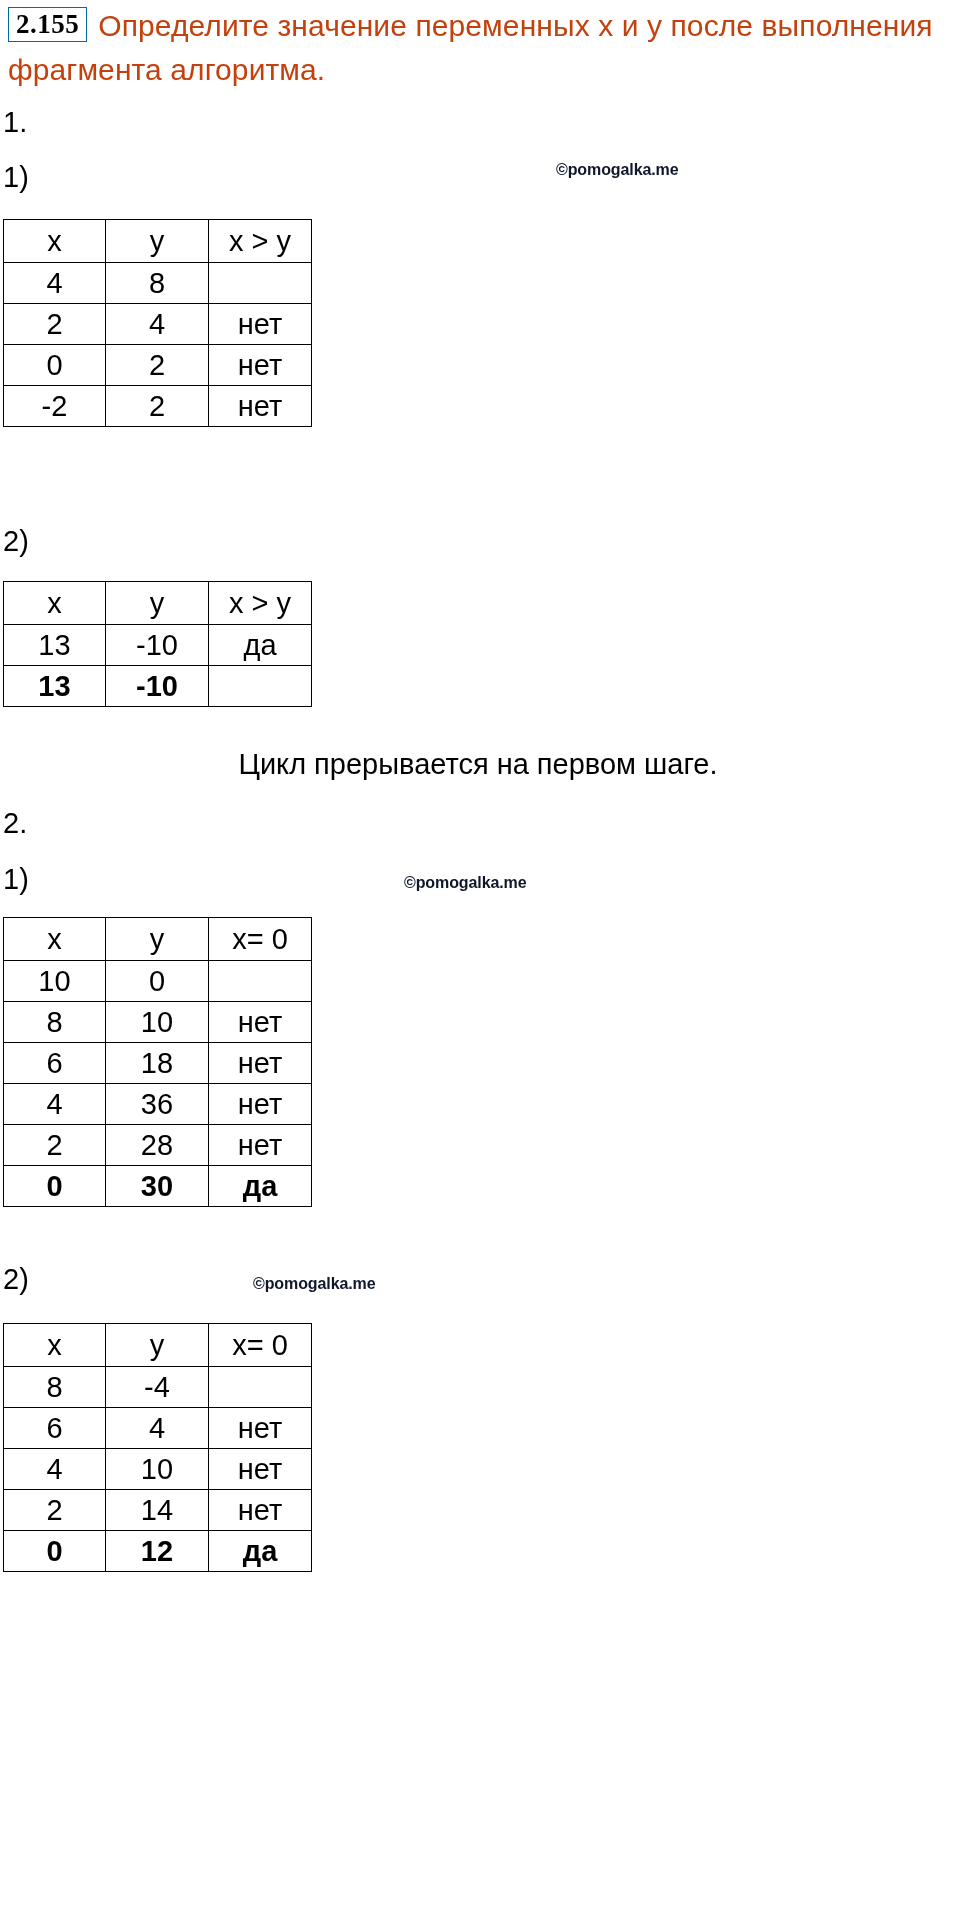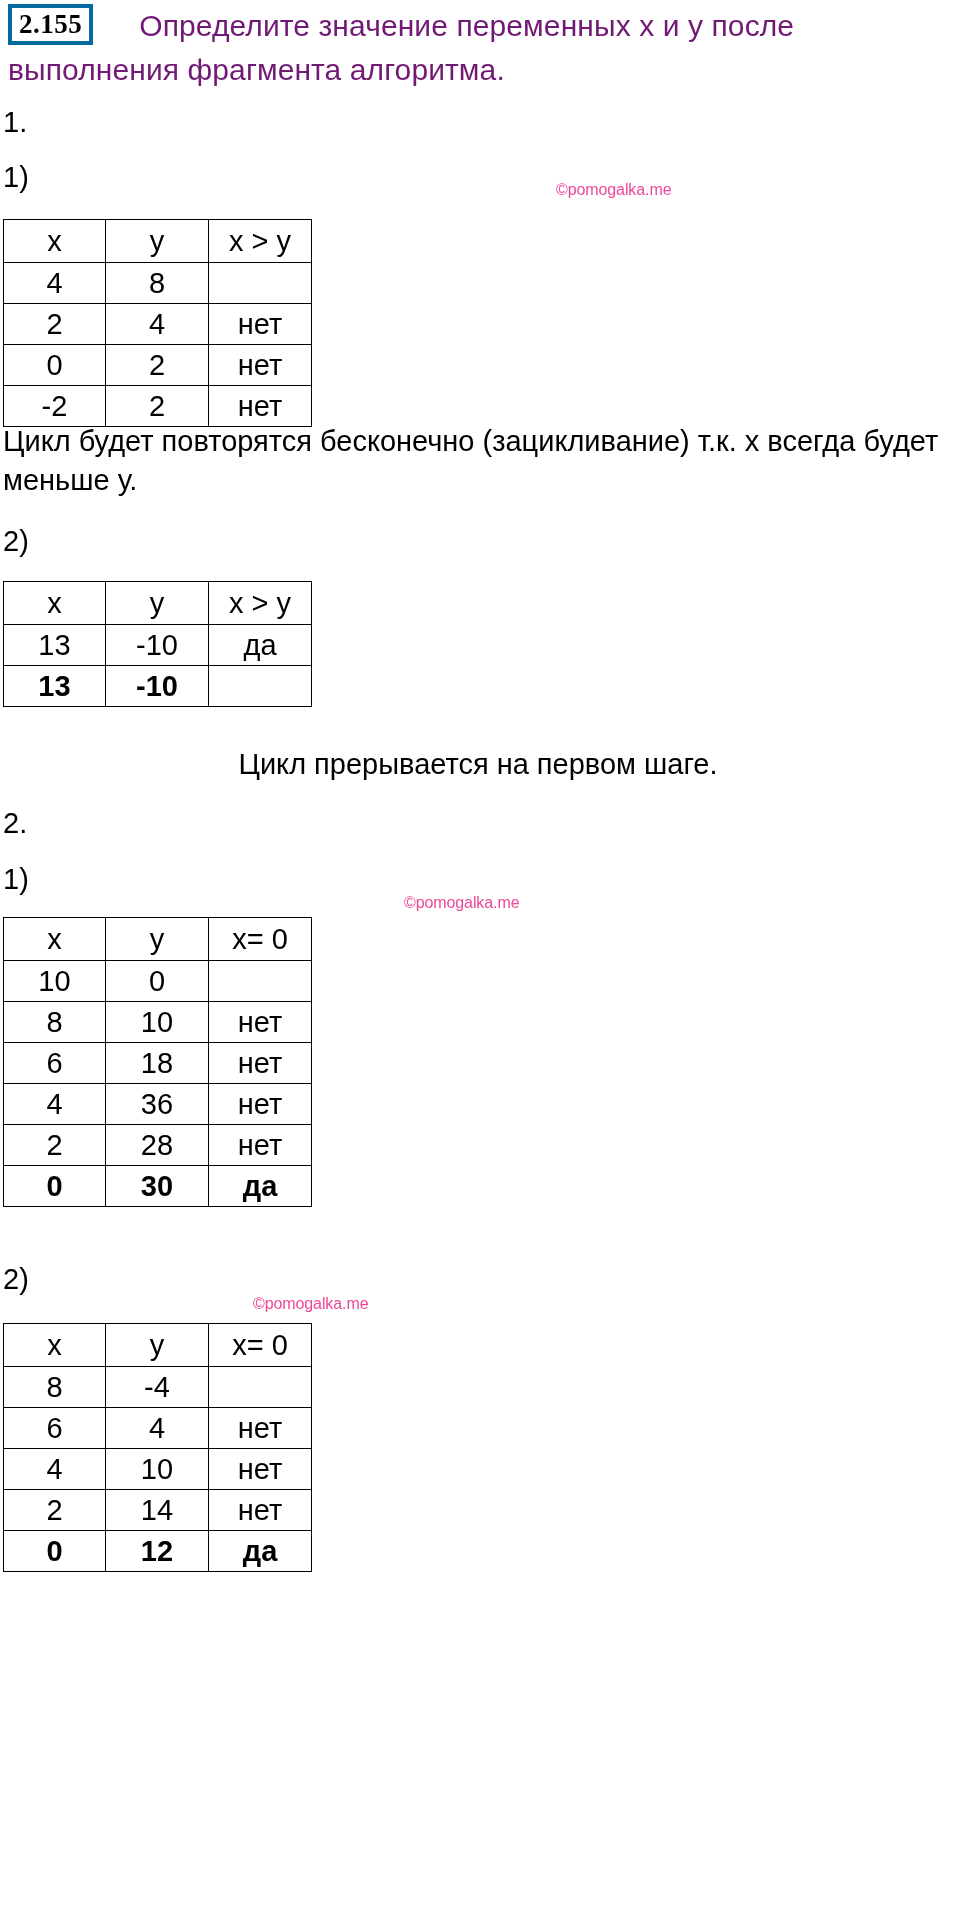--- a/index.html
+++ b/index.html
@@ -33,34 +33,33 @@
   }
   .task-line {
     display: block;
     font-size: 30px;
     line-height: 44px;
     color: #7f7f7f;
     letter-spacing: 0.1px;
   }
   .task-number {
     display: inline-block;
-    border: 4px solid #0369a1;
+    border: 1px solid #0369a1;
     color: #000000;
     font-family: "Liberation Serif", serif;
     font-weight: bold;
     font-size: 27px;
     line-height: 30px;
     padding: 1px 7px 2px 7px;
     margin-right: 11px;
     vertical-align: 3px;
     letter-spacing: 0.5px;
   }
   .task-text {
-    color: #701a75;
-    margin-left: 35px;
+    color: #c2410c;
   }
 
   
   .label {
     position: absolute;
     font-size: 29px;
     line-height: 34px;
     color: #000000;
     white-space: nowrap;
   }
@@ -70,25 +69,24 @@
     line-height: 39px;
     color: #000000;
     left: 3px;
     width: 950px;
   }
 
   
   .watermark {
     position: absolute;
     font-size: 16px;
-    font-weight: normal;
-    color: #ec4899;
+    font-weight: bold;
+    color: #0f172a;
     letter-spacing: -0.1px;
     white-space: nowrap;
-    margin-top: 20px;
   }
 
   
   table.trace {
     position: absolute;
     border-collapse: collapse;
     table-layout: fixed;
     background: #ffffff;
   }
   table.trace td {
@@ -145,21 +143,20 @@
         <td class="c2">нет</td>
       </tr>
       <tr>
         <td class="c0">-2</td>
         <td class="c1">2</td>
         <td class="c2">нет</td>
       </tr>
     </tbody>
   </table>
 
-  <div class="para" style="top:422px;">Цикл будет повторятся бесконечно (зацикливание) т.к. х всегда будет меньше у.</div>
 
   <div class="label" style="left:3px; top:524px;">2)</div>
 
   <table class="trace" style="left:3px; top:581px;">
     <tbody>
       <tr class="hdr">
         <td class="c0">x</td>
         <td class="c1">y</td>
         <td class="c2">x &gt; y</td>
       </tr>

